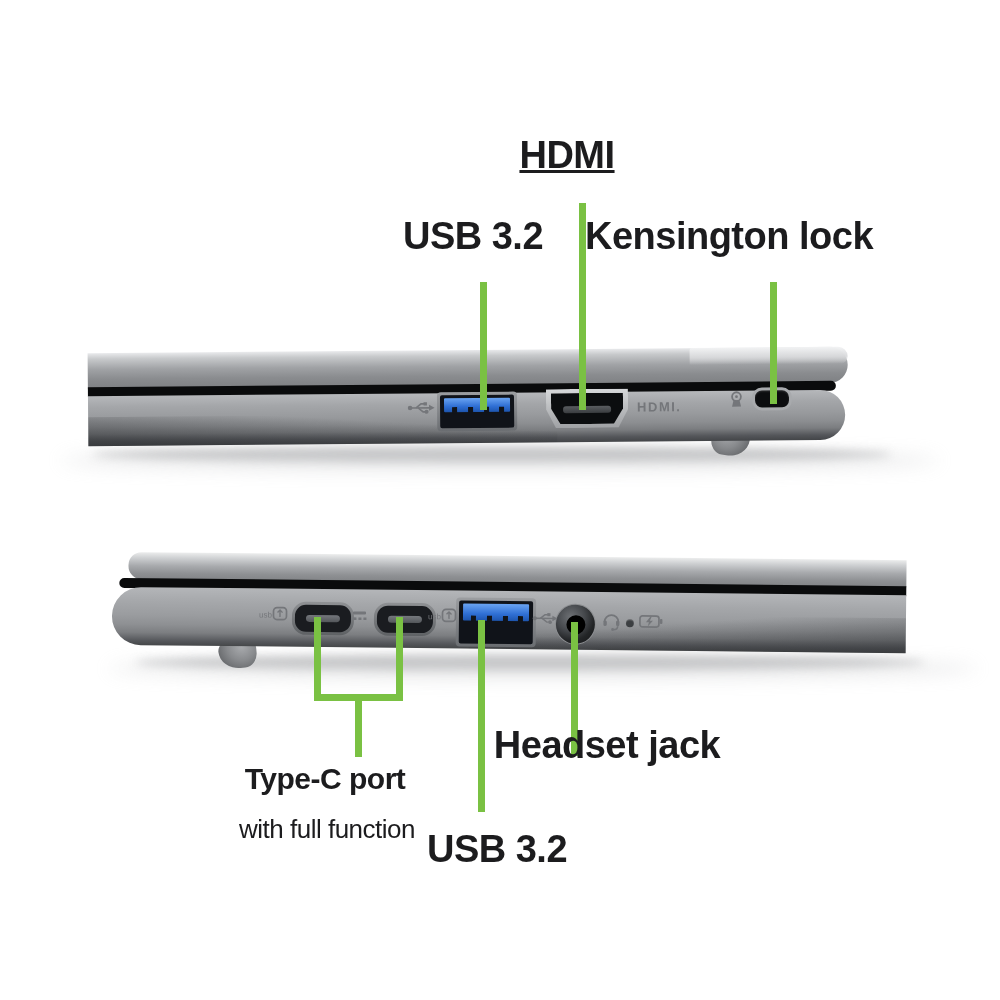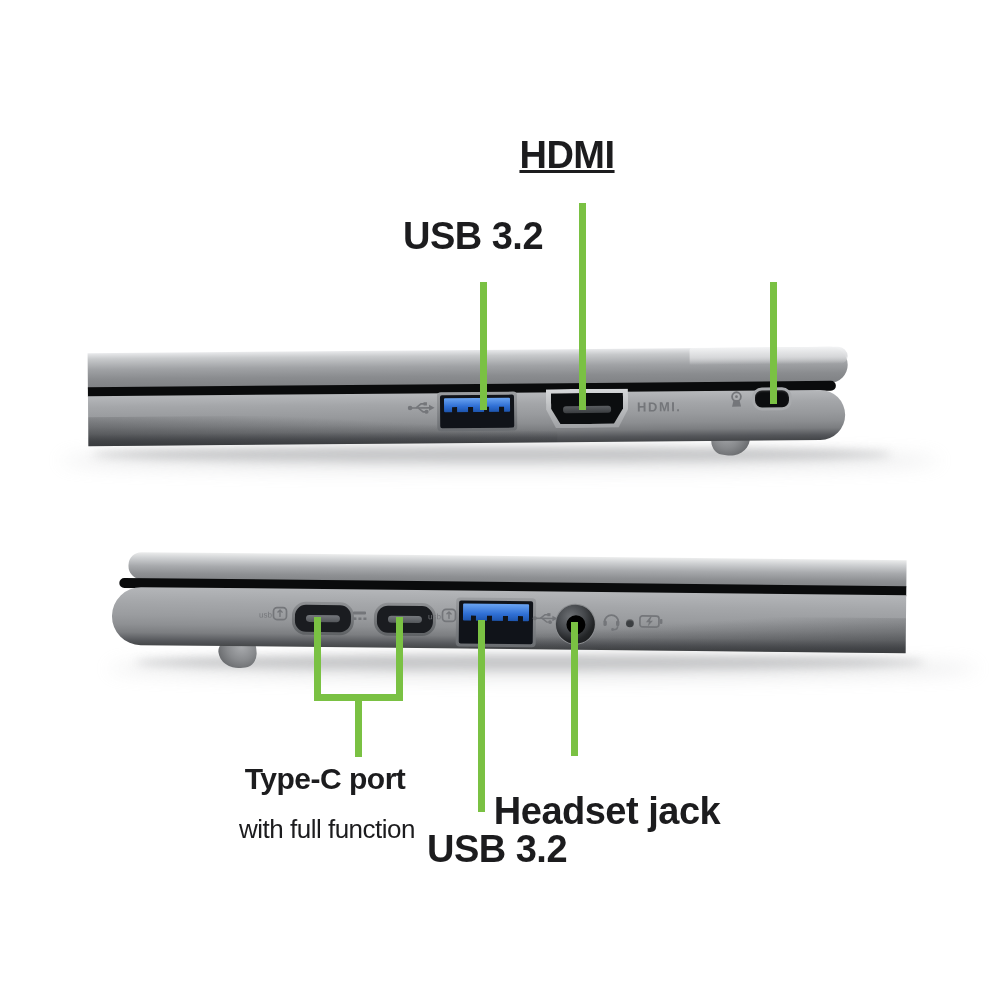--- a/index.html
+++ b/index.html
@@ -86,20 +86,21 @@
   .engrave{position:absolute;color:#74767a;font-weight:700;font-size:13px;letter-spacing:1.5px;z-index:2;text-align:right;}
   .icon{position:absolute;z-index:2;}
 </style>
 </head>
 <body>
 
 <div class="canvas">
 
   <div class="label lb-big" style="left:567px;top:134px;text-decoration:underline;">HDMI</div>
   <div class="label lb-big" style="left:473px;top:215px;">USB 3.2</div>
+  <div class="label lb-big" style="left:729px;top:215px;">Kensington lock</div>
 
   <div class="cline" style="left:480px;top:282px;height:128px;"></div>
   <div class="cline" style="left:579px;top:203px;height:207px;"></div>
   <div class="cline" style="left:770px;top:282px;height:122px;"></div>
 
   <div class="shadow" style="left:92px;top:447px;width:800px;height:15px;"></div>
   <div class="shadow2" style="left:60px;top:451px;width:880px;height:19px;"></div>
 
   <div class="lap-group g-top">
     <div class="abs foot foot-top"></div>
@@ -237,15 +238,15 @@
   <div class="cline" style="left:314px;top:617px;height:84px;"></div>
   <div class="cline" style="left:396px;top:617px;height:84px;"></div>
   <div class="cline-h" style="left:314px;top:694px;width:89px;"></div>
   <div class="cline" style="left:355px;top:699px;height:58px;"></div>
   <div class="cline" style="left:478px;top:620px;height:192px;"></div>
   <div class="cline" style="left:571px;top:622px;height:134px;"></div>
 
   <div class="label" style="left:325px;top:762px;font-size:30px;">Type-C port</div>
   <div class="label lb-sub" style="left:327px;top:814px;">with full function</div>
   <div class="label lb-big" style="left:497px;top:828px;">USB 3.2</div>
-  <div class="label lb-big" style="left:607px;top:790px;">Headset jack</div>
+  <div class="label lb-big" style="left:607px;top:724px;">Headset jack</div>
 
 </div>
 
 </body></html>

